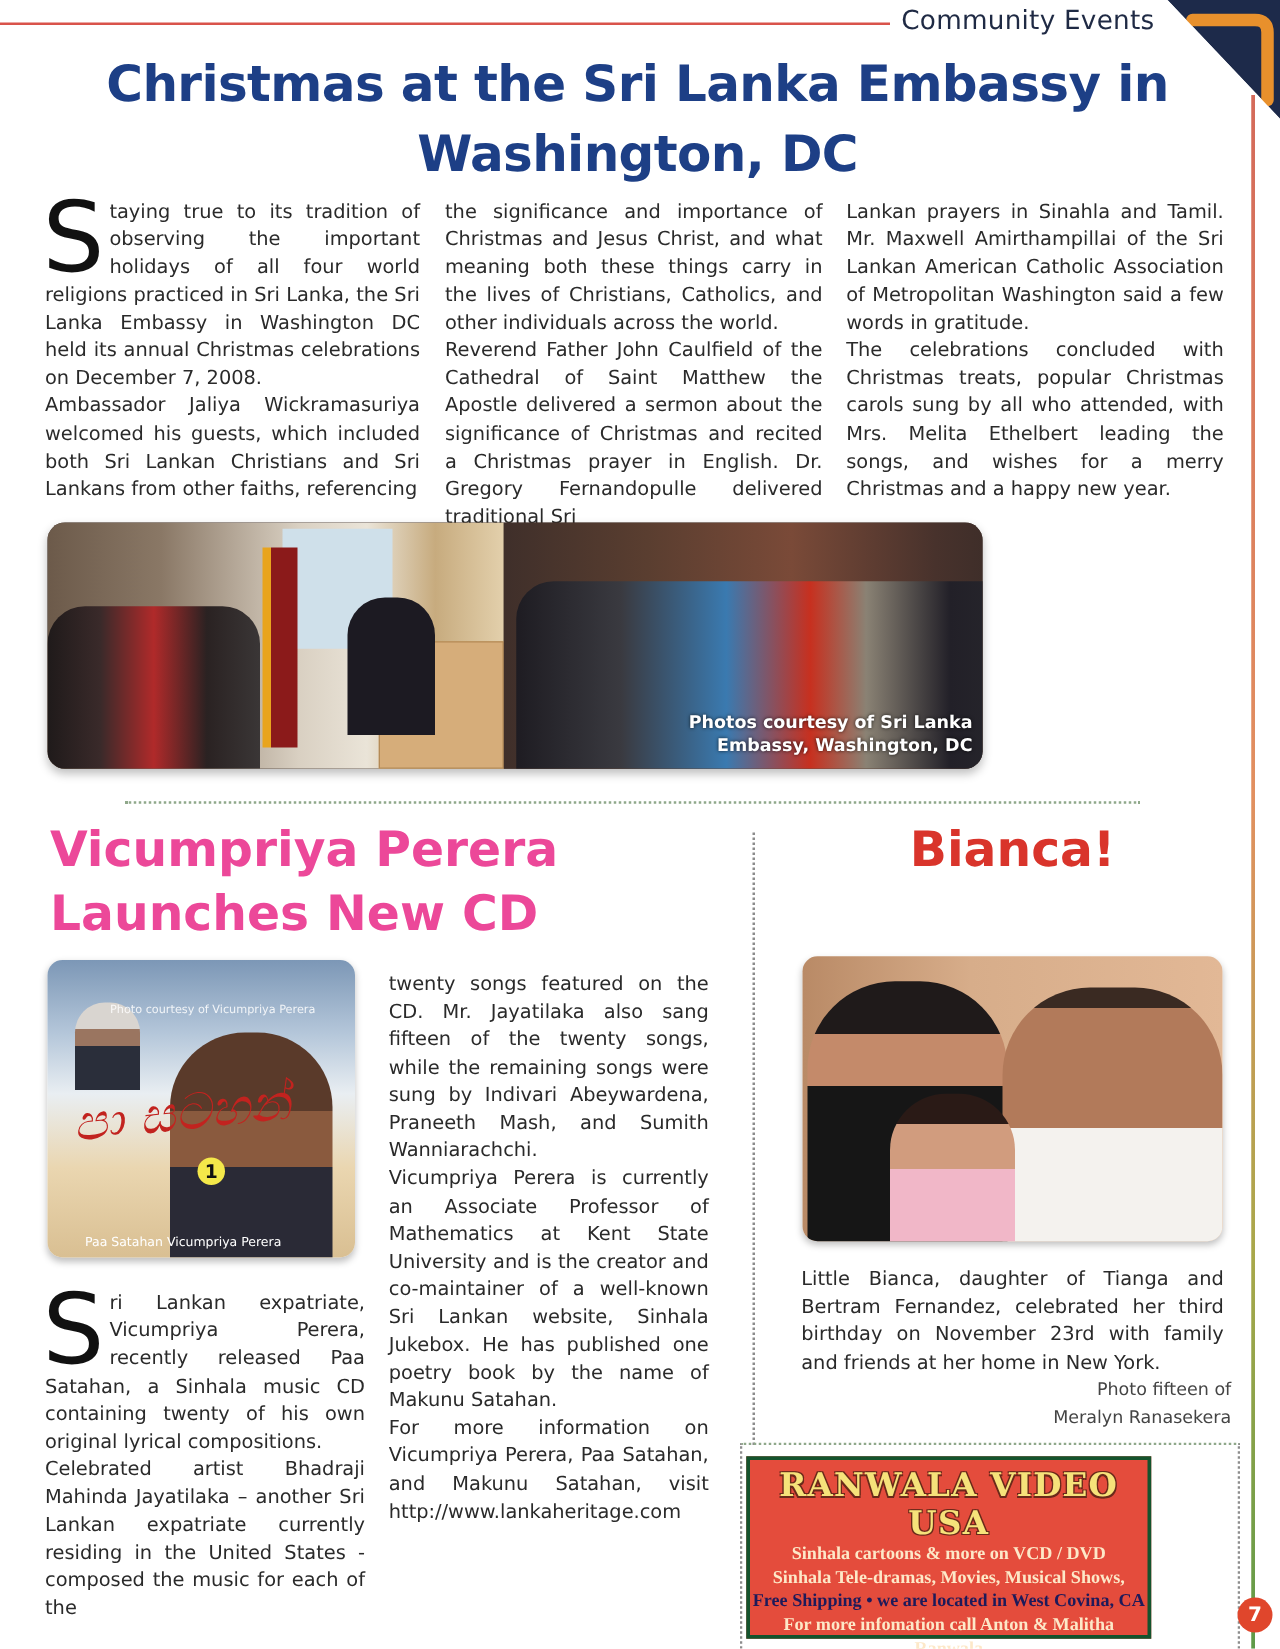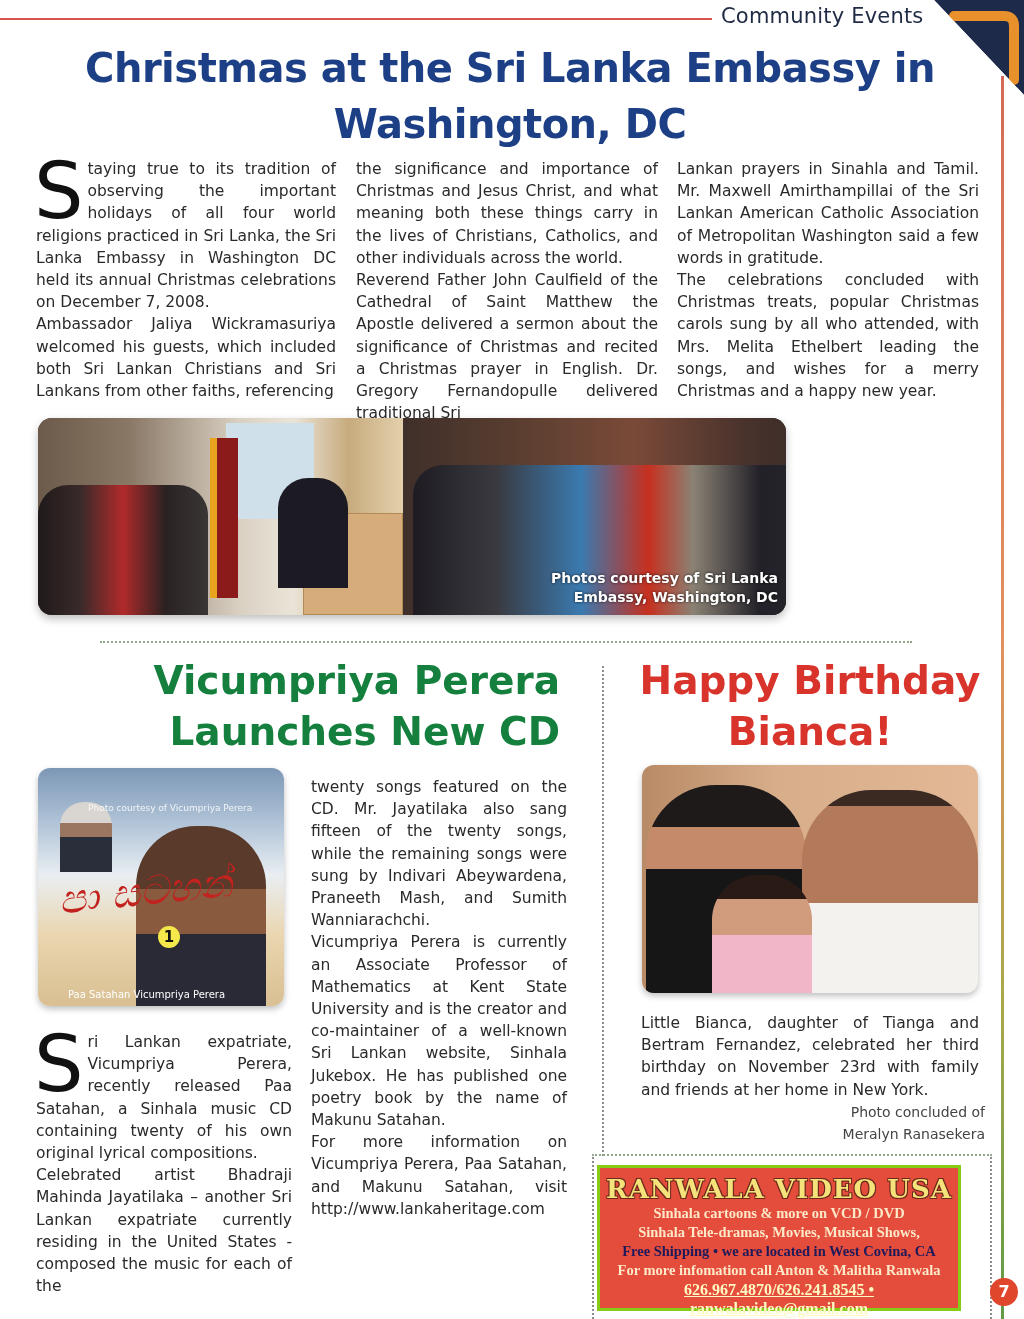--- a/index.html
+++ b/index.html
@@ -34,21 +34,21 @@
   .podium { position: absolute; left: 265px; top: 95px; width: 100px; height: 102px; background: #d6ad7a; border: 1px solid #b48a56; }
   .flag { position: absolute; left: 172px; top: 20px; width: 28px; height: 160px; background: linear-gradient(90deg, #e8a41e 0 25%, #8b1a1a 25% 100%); }
   .map { position: absolute; left: 188px; top: 5px; width: 88px; height: 96px; background: #cfe0ea; }
   .photo-credit { position: absolute; right: 8px; bottom: 8px; text-align: right; color: #fff; font-weight: bold; font-size: 14px; line-height: 19px;
     text-shadow: 0 0 3px rgba(0,0,0,0.8); }
 
   .dot-hr { position: absolute; left: 100px; top: 641px; width: 812px; border-top: 2px dotted #8fa88a; }
   .dot-vr { position: absolute; left: 602px; top: 666px; height: 490px; border-left: 2px dotted #8c8c8c; }
   .dot-box { position: absolute; left: 592px; top: 1154px; width: 400px; height: 165px; border-top: 2px dotted #8fa88a; border-left: 2px dotted #8c8c8c; border-right: 2px dotted #8c8c8c; }
 
-  .title-cd { position: absolute; left: 40px; top: 655px; width: 520px; text-align: right; color: #15803d; font-weight: bold; font-size: 39px; line-height: 51px; }
+  .title-cd { position: absolute; left: 40px; top: 655px; width: 520px; text-align: left; color: #ec4899; font-weight: bold; font-size: 39px; line-height: 51px; }
   .title-bday { position: absolute; left: 620px; top: 655px; width: 380px; text-align: center; color: #d9342b; font-weight: bold; font-size: 39px; line-height: 51px; }
 
   .cd-cover { position: absolute; left: 38px; top: 768px; width: 246px; height: 238px; border-radius: 12px; overflow: hidden;
     background: linear-gradient(180deg, #7c97b6 0%, #b5c7da 25%, #e9eef2 45%, #ead6b0 70%, #d9bf92 100%); box-shadow: 0 3px 6px rgba(0,0,0,0.25); }
   .cd-man { position: absolute; right: 18px; top: 58px; width: 130px; height: 180px; border-radius: 60px 60px 0 0; background: linear-gradient(#5a3a2a 0 35%, #8a5a3e 35% 60%, #2a2a36 60%); }
   .cd-old { position: absolute; left: 22px; top: 34px; width: 52px; height: 70px; border-radius: 24px 24px 0 0; background: linear-gradient(#d9d5d0 0 30%, #9a7560 30% 50%, #2a2e3a 50%); }
   .cd-script { position: absolute; left: 20px; top: 100px; font-size: 40px; color: #c2231f; font-style: italic; font-family: "DejaVu Serif", serif; transform: rotate(-6deg); }
   .cd-num { position: absolute; left: 120px; top: 158px; width: 22px; height: 22px; border-radius: 50%; background: #f4e84a; font-size: 15px; font-weight: bold; text-align: center; line-height: 22px; color: #111; }
   .cd-foot { position: absolute; left: 30px; bottom: 6px; font-size: 10px; color: #fff; }
   .cd-credit { position: absolute; left: 50px; top: 35px; font-size: 9px; color: #fff; opacity: 0.85; }
@@ -58,21 +58,21 @@
 
   .bday-photo { position: absolute; left: 642px; top: 765px; width: 336px; height: 228px; border-radius: 12px; overflow: hidden;
     background: linear-gradient(90deg, #b98a66 0%, #d7ad8a 40%, #e2b896 100%); box-shadow: 0 3px 6px rgba(0,0,0,0.25); }
   .bday-photo .mom { position: absolute; left: 4px; top: 20px; width: 160px; height: 210px; border-radius: 70px 70px 0 0; background: linear-gradient(#1f1a1a 0 20%, #c48a6a 20% 40%, #161616 40%); }
   .bday-photo .kid { position: absolute; left: 70px; top: 110px; width: 100px; height: 120px; border-radius: 45px 45px 0 0; background: linear-gradient(#2a1a16 0 20%, #d19c7e 20% 50%, #f1b7c8 50%); }
   .bday-photo .dad { position: absolute; left: 160px; top: 25px; width: 176px; height: 205px; border-radius: 70px 70px 0 0; background: linear-gradient(#3a2a22 0 8%, #b27a5a 8% 55%, #f4f2ee 55%); }
 
   .c6 { left: 641px; top: 1012px; width: 338px; }
   .bday-credit { position: absolute; left: 700px; top: 1101px; width: 285px; text-align: right; font-size: 14px; line-height: 22px; color: #444; }
 
-  .ad { position: absolute; left: 597px; top: 1165px; width: 364px; height: 146px; background: #e44c3c; border: 3px solid #84cc16; text-align: center;
+  .ad { position: absolute; left: 597px; top: 1165px; width: 324px; height: 146px; background: #e44c3c; border: 3px solid #14532d; text-align: center;
     font-family: "Liberation Serif", serif; font-weight: bold; }
   .ad-title { margin-top: 6px; font-size: 26px; line-height: 30px; color: #f6e27a; letter-spacing: 1px; font-family: "DejaVu Serif", serif; text-shadow: 1px 1px 0 #6a2a1a, -1px -1px 0 #6a2a1a, 1px -1px 0 #6a2a1a, -1px 1px 0 #6a2a1a; }
   .ad-line { font-size: 14.5px; line-height: 19px; color: #fde8c8; }
   .ad-line.dark { color: #1e1a5a; }
   .ad-line.gold { color: #fef9c3; font-size: 16px; text-decoration: underline; }
 
   .page-num { position: absolute; left: 990px; top: 1278px; width: 28px; height: 28px; border-radius: 50%; background: #e0462c; color: #fff; font-weight: bold; font-size: 16px; text-align: center; line-height: 28px; }
 </style>
 </head>
 <body>
@@ -142,35 +142,34 @@
   <p>ri Lankan expatriate, Vicumpriya Perera, recently released Paa Satahan, a Sinhala music CD containing twenty of his own original lyrical compositions.</p>
   <p>Celebrated artist Bhadraji Mahinda Jayatilaka – another Sri Lankan expatriate currently residing in the United States - composed the music for each of the</p>
 </div>
 <div class="col c5">
   <p>twenty songs featured on the CD. Mr. Jayatilaka also sang fifteen of the twenty songs, while the remaining songs were sung by Indivari Abeywardena, Praneeth Mash, and Sumith Wanniarachchi.</p>
   <p>Vicumpriya Perera is currently an Associate Professor of Mathematics at Kent State University and is the creator and co-maintainer of a well-known Sri Lankan website, Sinhala Jukebox.  He has published one poetry book by the name of Makunu Satahan.</p>
   <p>For more information on Vicumpriya Perera, Paa Satahan, and Makunu Satahan, visit http://www.lankaheritage.com</p>
 </div>
 
 <h2 class="title-bday">
-  <div>Happy Birthday</div>
   <div>Bianca!</div>
 </h2>
 
 <div class="bday-photo">
   <div class="mom"></div>
   <div class="dad"></div>
   <div class="kid"></div>
 </div>
 
 <div class="col c6">
   <p>Little Bianca, daughter of Tianga and Bertram Fernandez, celebrated her third birthday on November 23rd with family and friends at her home in New York.</p>
 </div>
 <div class="bday-credit">
-  <div>Photo concluded of</div>
+  <div>Photo fifteen of</div>
   <div>Meralyn  Ranasekera</div>
 </div>
 
 <div class="ad">
   <div class="ad-title">RANWALA VIDEO USA</div>
   <div class="ad-line">Sinhala cartoons &amp; more on VCD / DVD</div>
   <div class="ad-line">Sinhala Tele-dramas, Movies, Musical Shows,</div>
   <div class="ad-line dark">Free Shipping • we are located in West Covina, CA</div>
   <div class="ad-line">For more infomation call Anton &amp; Malitha Ranwala</div>
   <div class="ad-line gold">626.967.4870/626.241.8545 • ranwalavideo@gmail.com</div>

